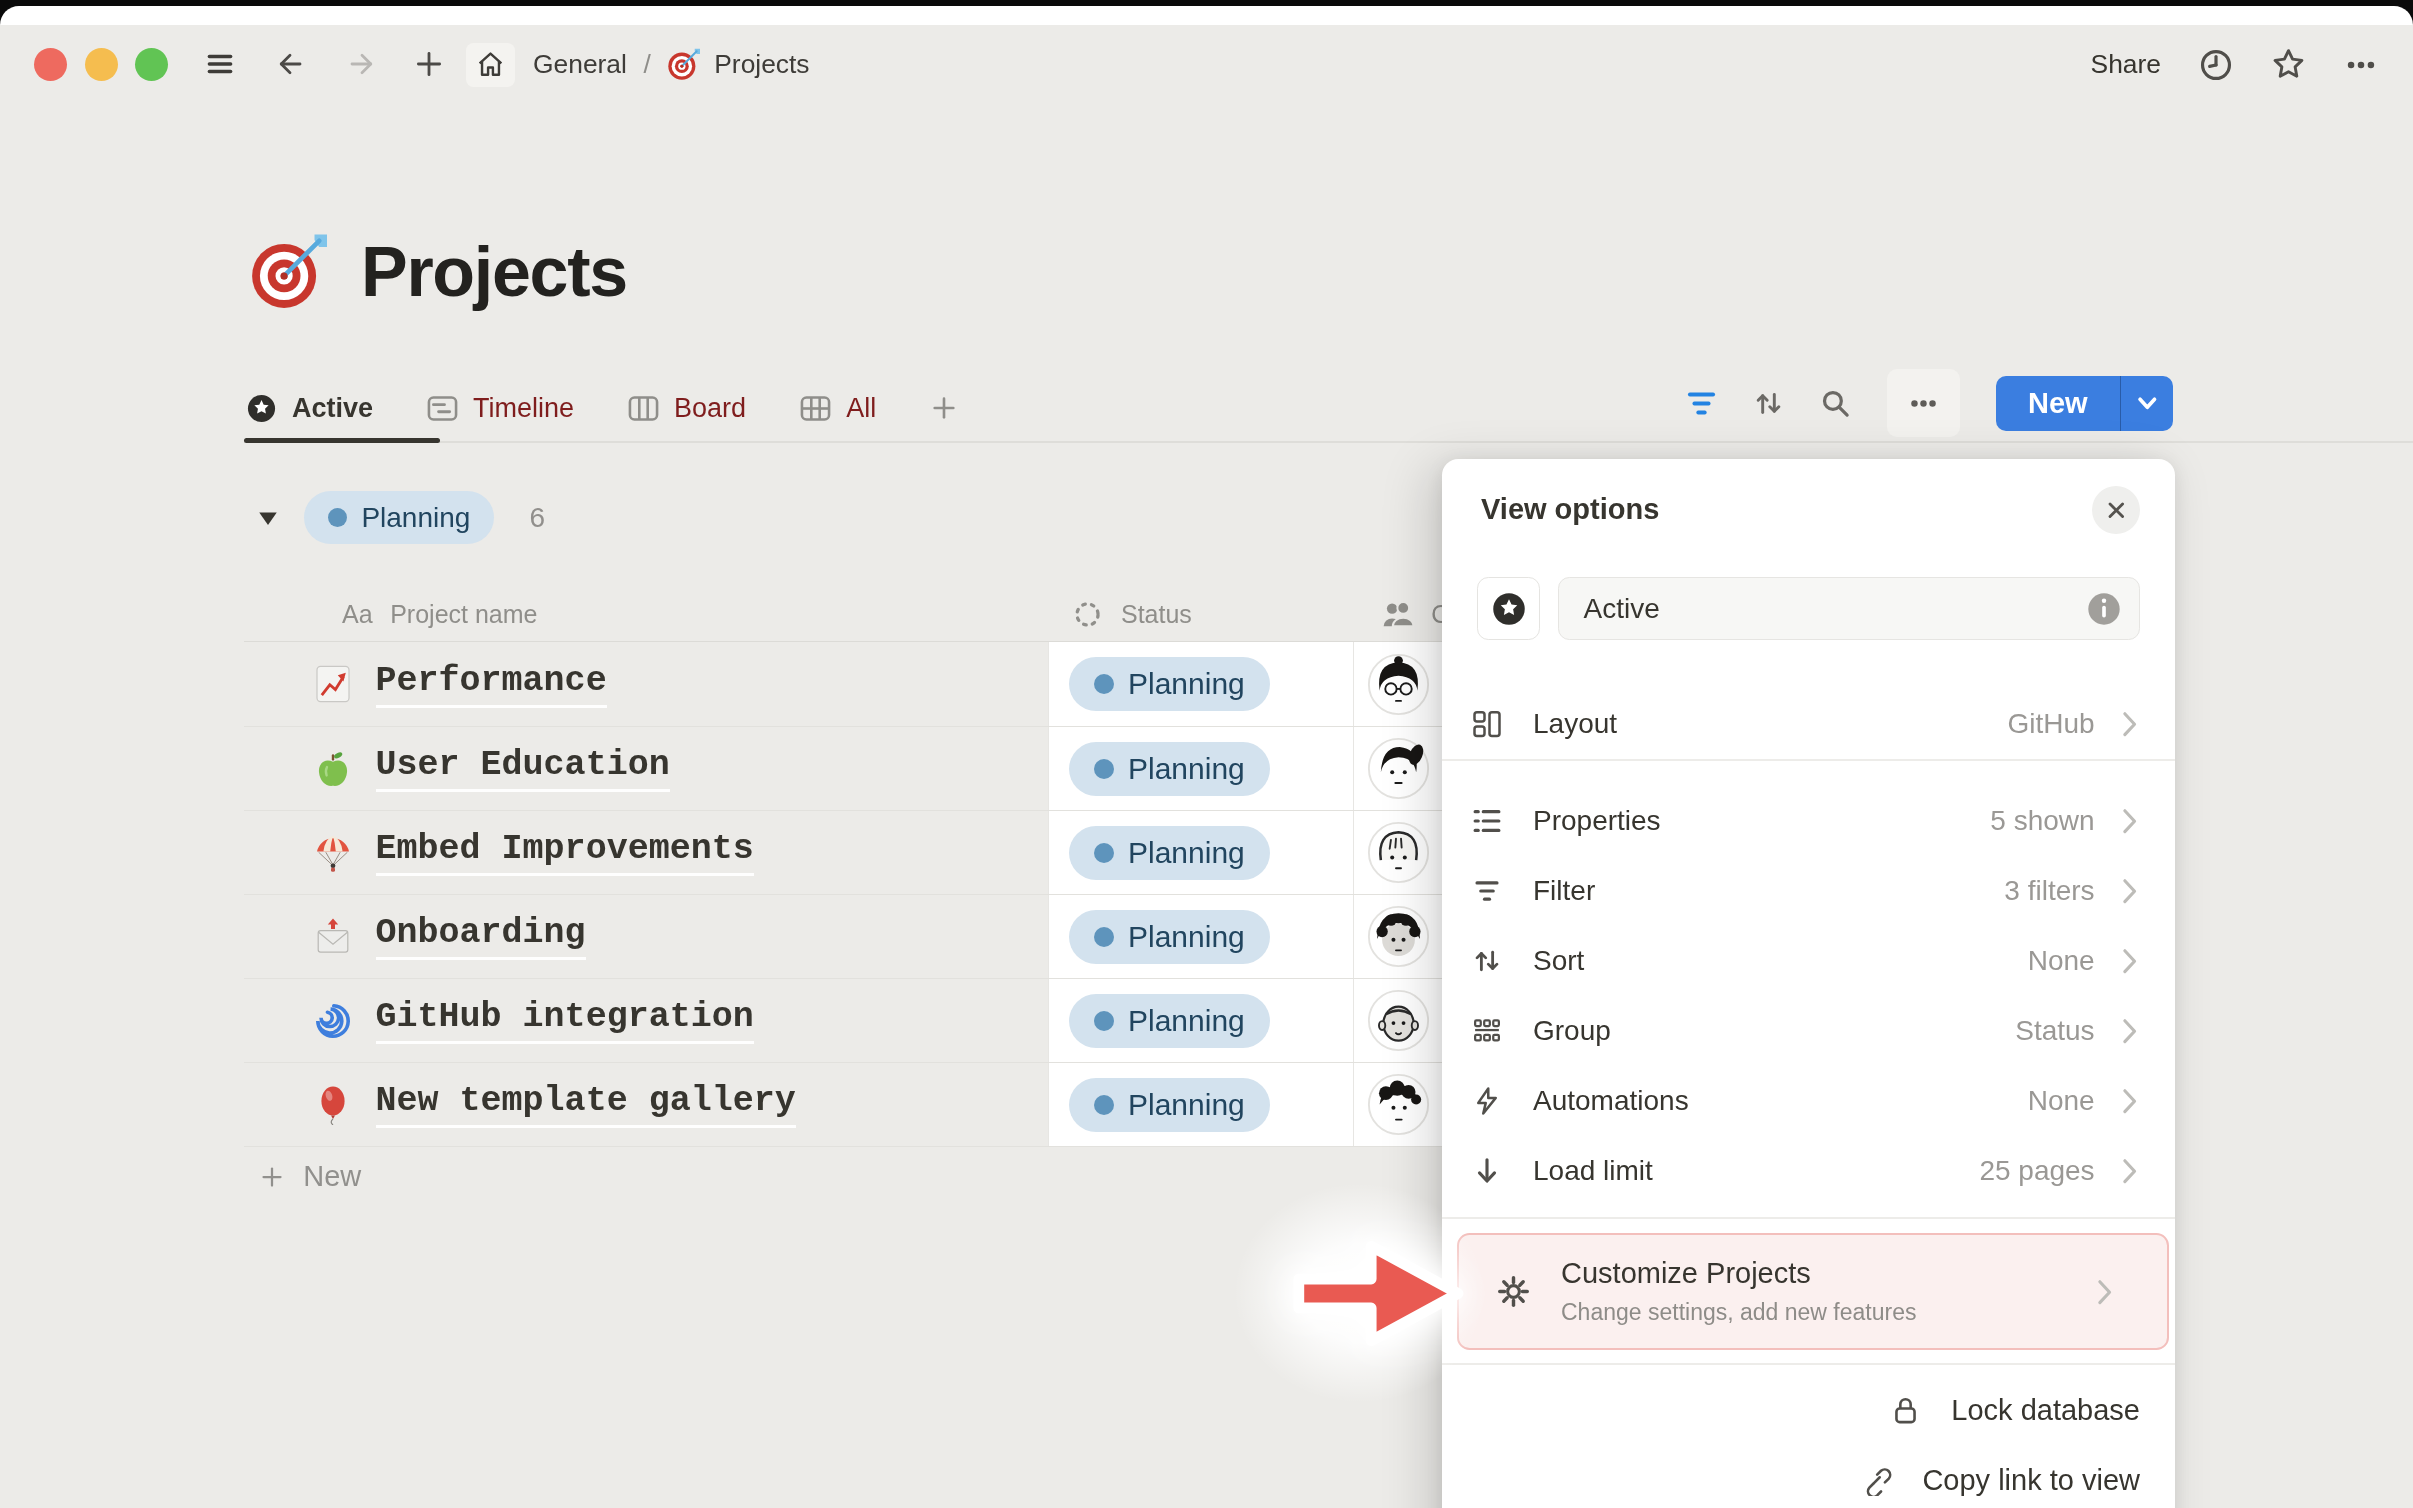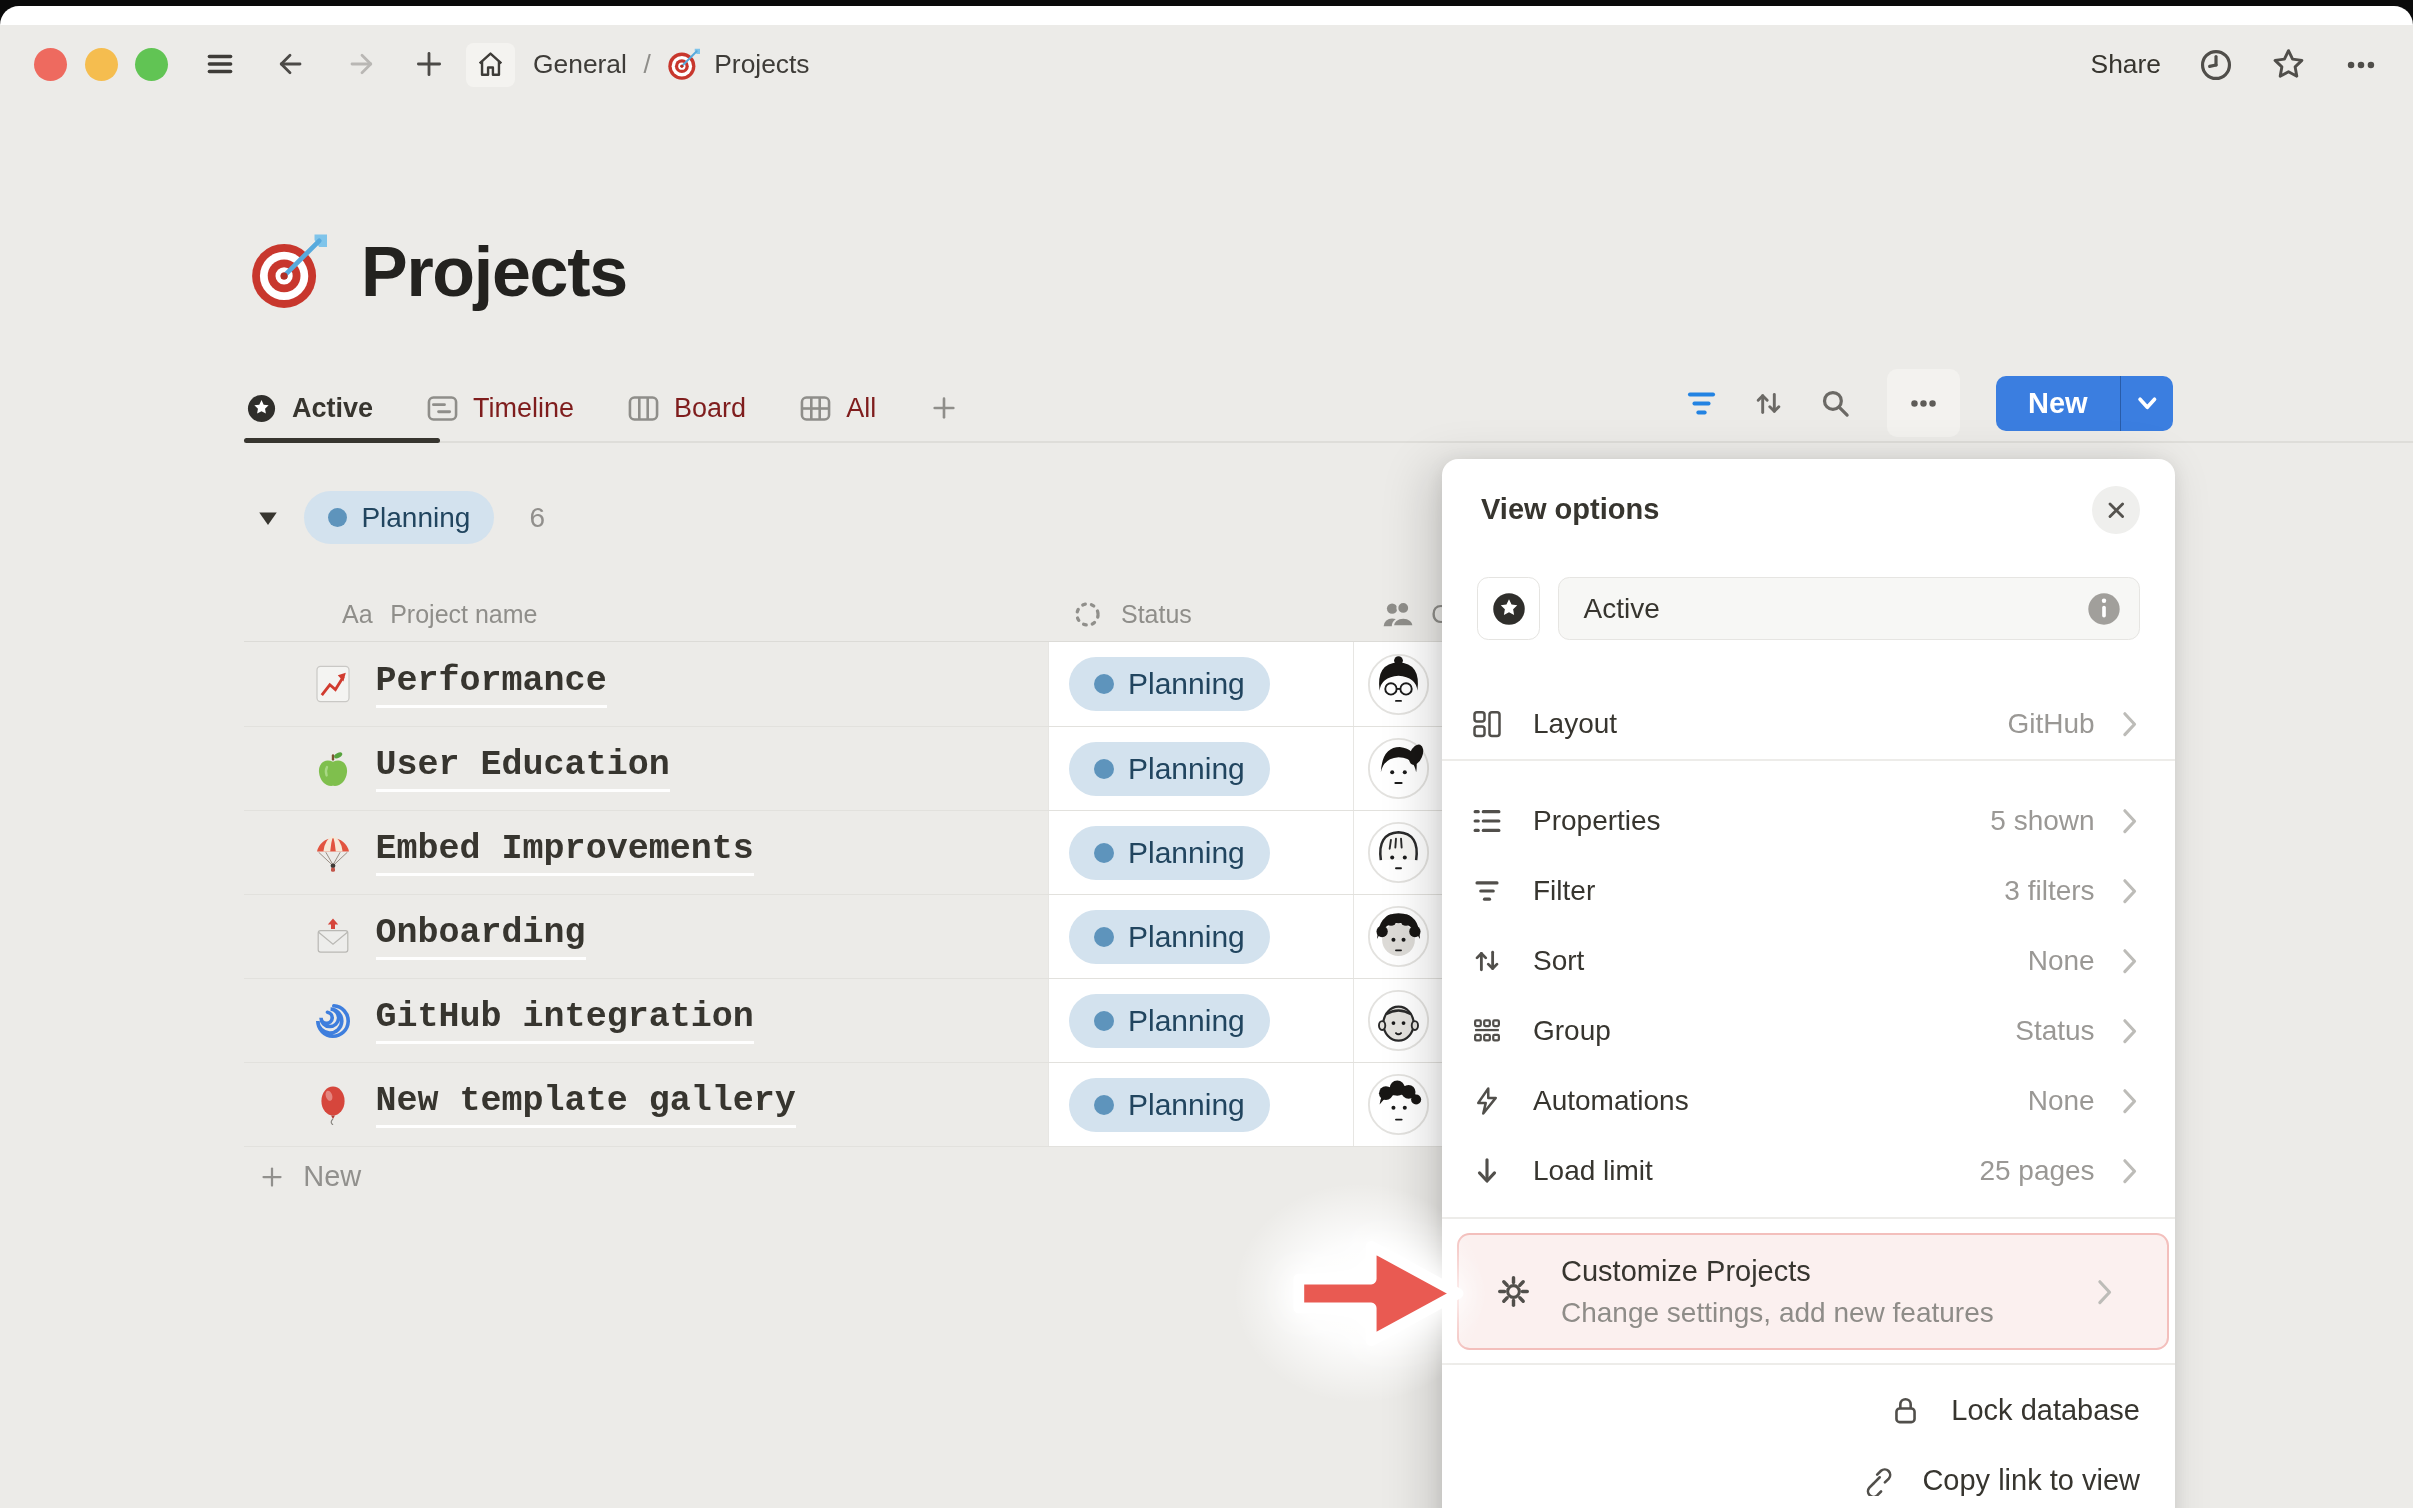--- a/index.html
+++ b/index.html
@@ -102,21 +102,21 @@
   .prow .p-chev { margin-left:24px; flex:none; }
   .row-layout { position:absolute; top:230px; left:0; right:0; }
   .pdiv { position:absolute; left:0; right:0; height:1.3px; background:#EDECE9; }
   .rows-block { position:absolute; top:327px; left:0; right:0; }
   .customize { position:absolute; top:774px; left:15px; right:6.3px; height:117px;
                background:#FBF0EF; border:2.5px solid #F3BFBC; border-radius:12.6px;
                display:flex; align-items:center; padding:0 51px 0 38px; }
   .customize .c-icon { width:33px; height:33px; margin-right:31px; flex:none; }
   .customize .c-texts { flex:1; }
   .customize .c-title { font-size:29px; color:#37352F; margin-bottom:8.8px; }
-  .customize .c-sub { font-size:28px; color:#8E8C88; }
+  .customize .c-sub { font-size:23px; color:#8E8C88; }
   .action-rows { position:absolute; top:916px; left:0; right:0; }
   .arow { display:flex; align-items:center; padding:0 35px 0 54px; height:70px;justify-content:flex-end; }
   .arow .p-icon { width:31px; height:31px; margin-right:30px; }
   .arow .p-label { font-size:29px; color:#37352F; }
 
   
   .glow { position:absolute; left:1234px; top:1158px; width:251px; height:220px; z-index:6;
           background:radial-gradient(closest-side, rgba(255,255,255,0.98) 0%, rgba(255,255,255,0.85) 45%, rgba(255,255,255,0) 100%); }
   .red-arrow { position:absolute; left:1283px; top:1193px; z-index:7;
                filter:drop-shadow(0 0 11.3px rgba(255,255,255,0.95)) drop-shadow(0 0 21.4px rgba(255,255,255,0.8)); }

